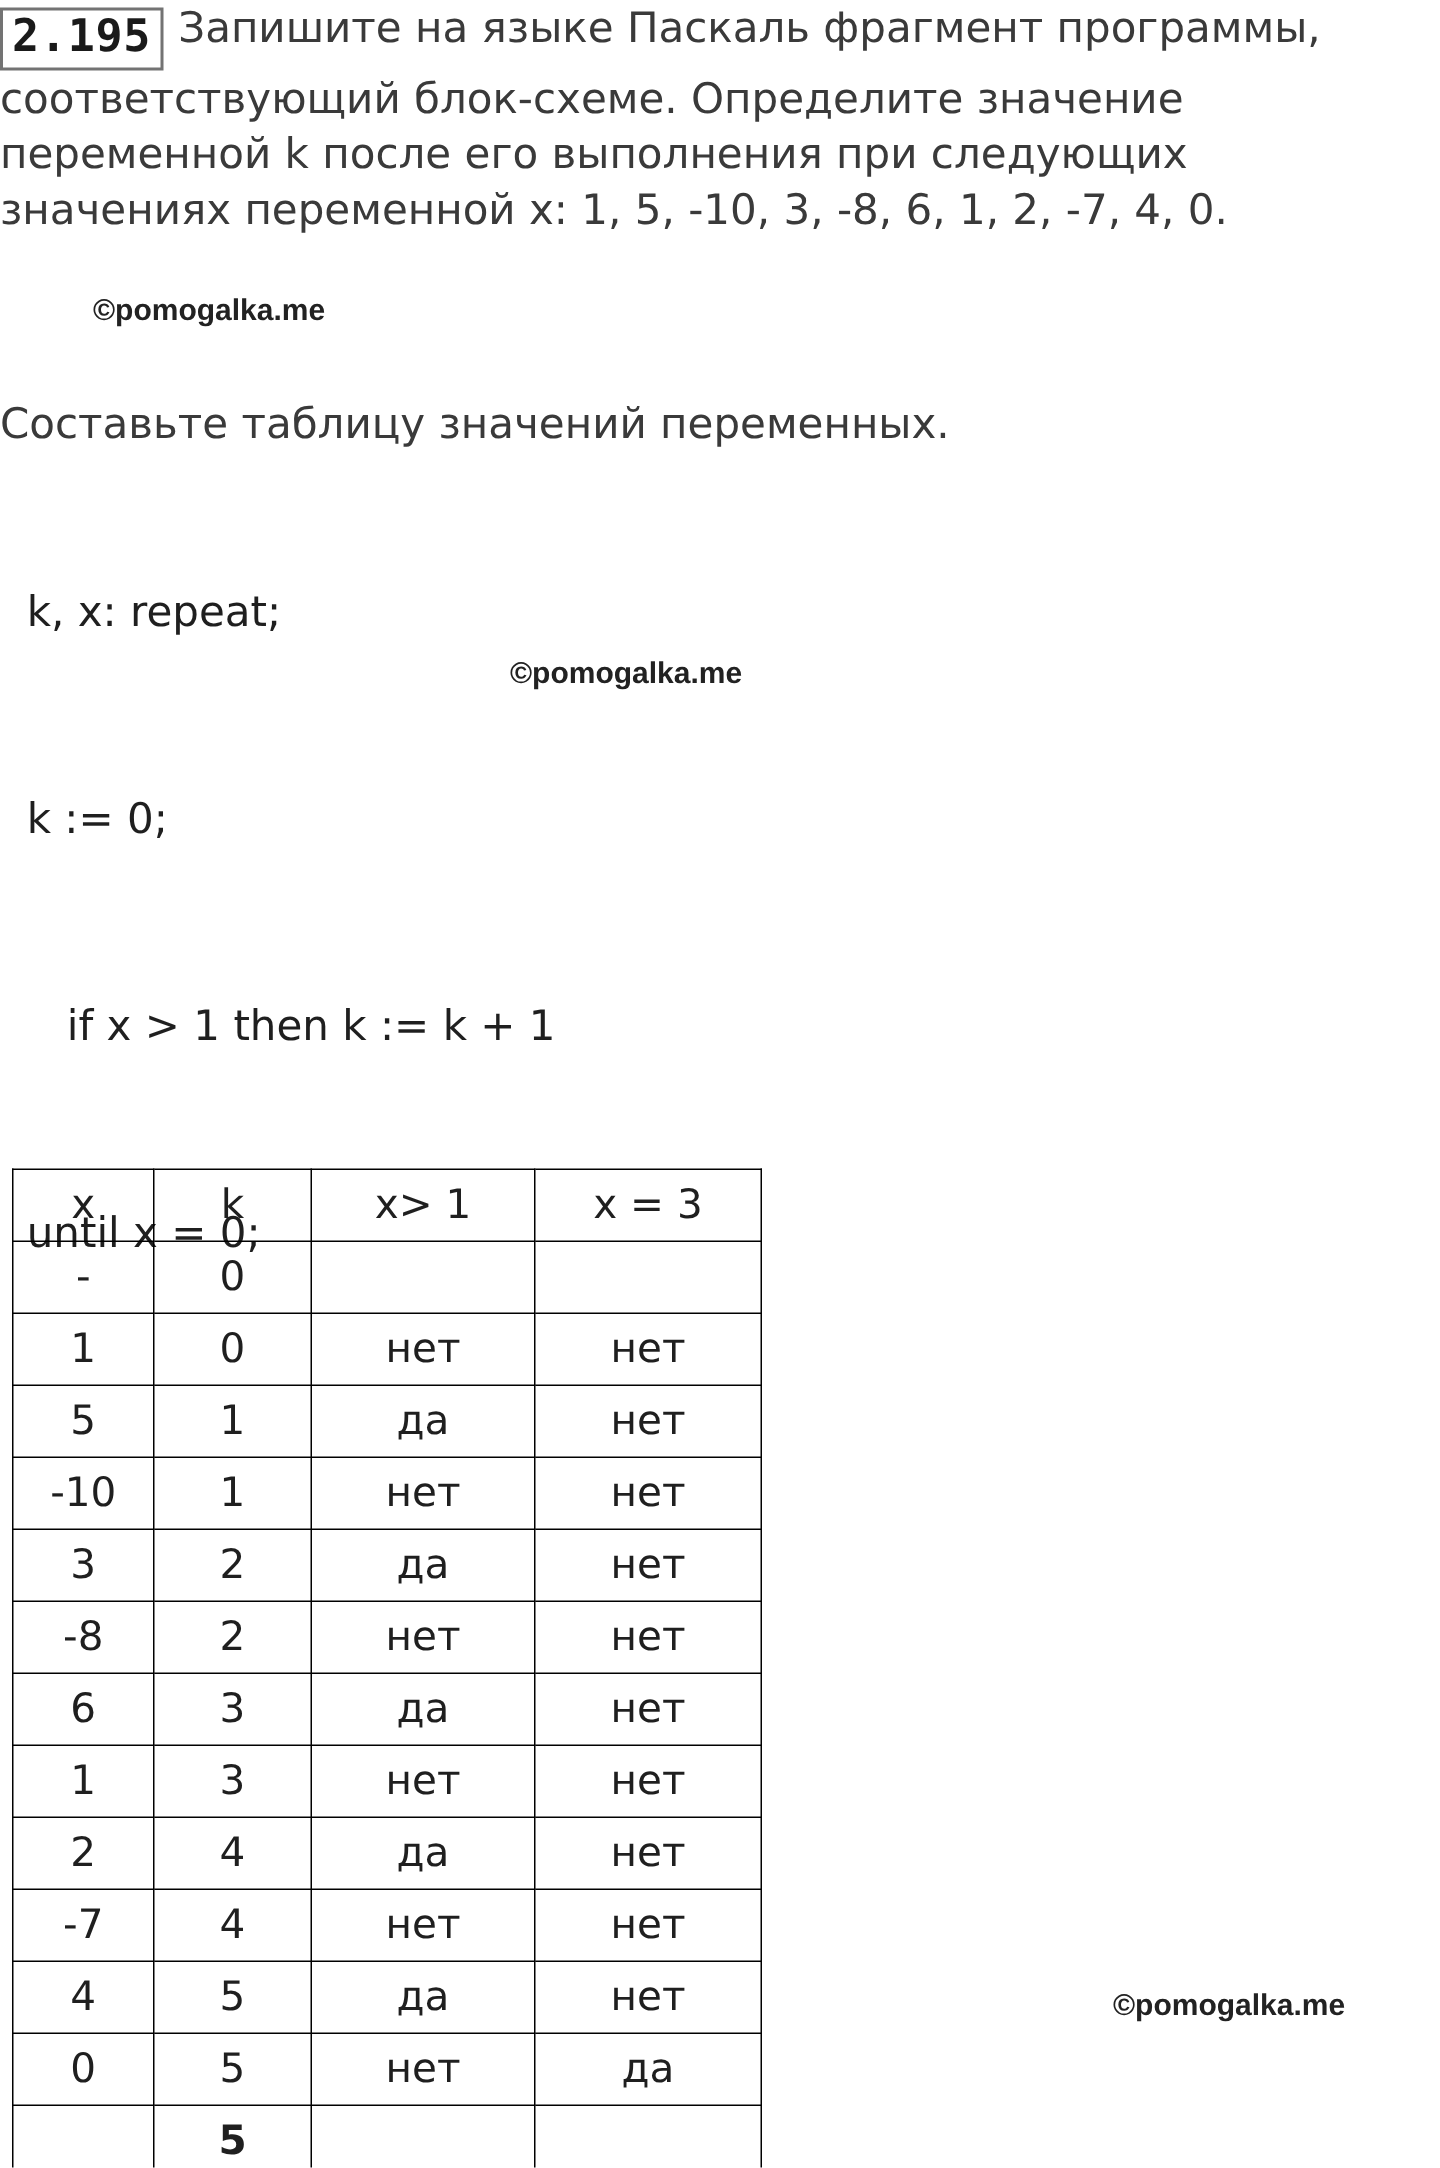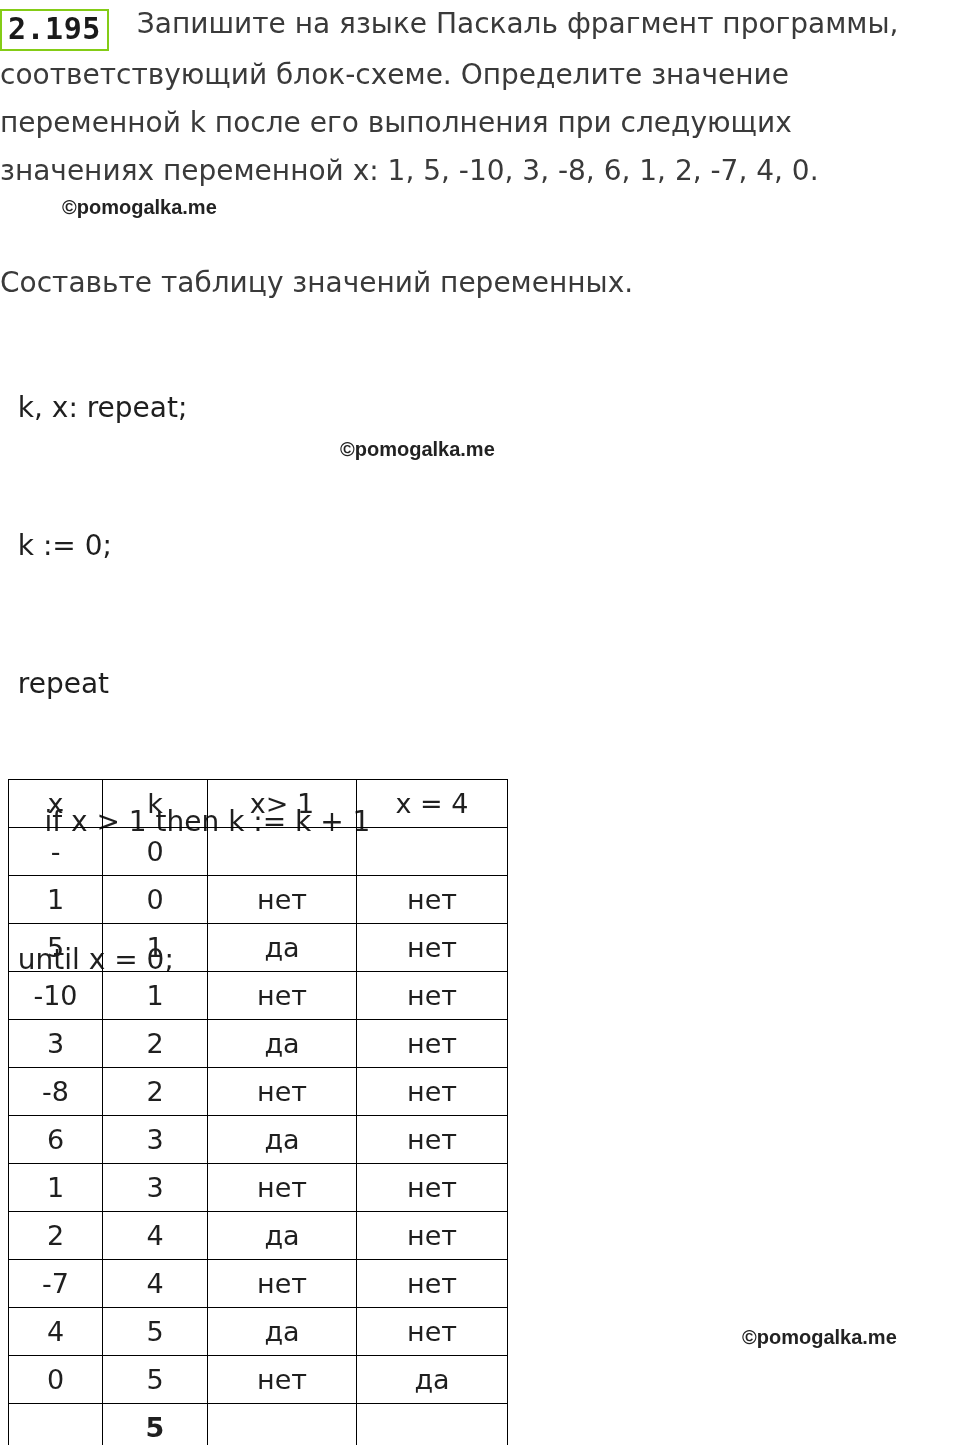--- a/index.html
+++ b/index.html
@@ -25,33 +25,33 @@
 
   
   .task-block {
     position: absolute;
     left: 0px;
     top: 0px;
     width: 945px;
   }
   .task-number {
     display: inline-block;
-    border: 2px solid #84cc16;
+    border: 2px solid #737373;
     font-family: "DejaVu Sans Mono", monospace;
     font-size: 30px;
     font-weight: 700;
     line-height: 1;
     padding: 3px 6px 5px 6px;
     vertical-align: -6px;
-    margin-right: 28px;
+    margin-right: 10px;
     letter-spacing: 0.5px;
   }
   .task-text {
     font-size: 28px;
-    line-height: 48px;
+    line-height: 37px;
     color: #3a3a3a;
     display: inline;
   }
   .task-line-last {
     font-size: 28px;
     line-height: 45px;
     color: #3a3a3a;
     position: absolute;
     left: 0;
     top: 225px;
@@ -114,34 +114,33 @@
 
   <div class="task-line-last">Составьте таблицу значений переменных.</div>
 
   <div class="wm wm-1">©pomogalka.me</div>
   <div class="wm wm-2">©pomogalka.me</div>
   <div class="wm wm-3">©pomogalka.me</div>
 
   <div class="code">
     <div>  k, x: repeat;</div>
     <div>  k := 0;</div>
-    <div>  repeat</div>
     <div>     if x &gt; 1 then k := k + 1</div>
     <div>  until x = 0;</div>
     
     
   </div>
 
   <table class="tbl">
     <tbody>
       <tr>
         <td class="c0">x</td>
         <td class="c1">k</td>
         <td class="c2">x&gt; 1</td>
-        <td class="c3">x = 4</td>
+        <td class="c3">x = 3</td>
       </tr>
       <tr>
         <td class="c0">-</td>
         <td class="c1">0</td>
         <td class="c2"></td>
         <td class="c3"></td>
       </tr>
       <tr>
         <td class="c0">1</td>
         <td class="c1">0</td>

